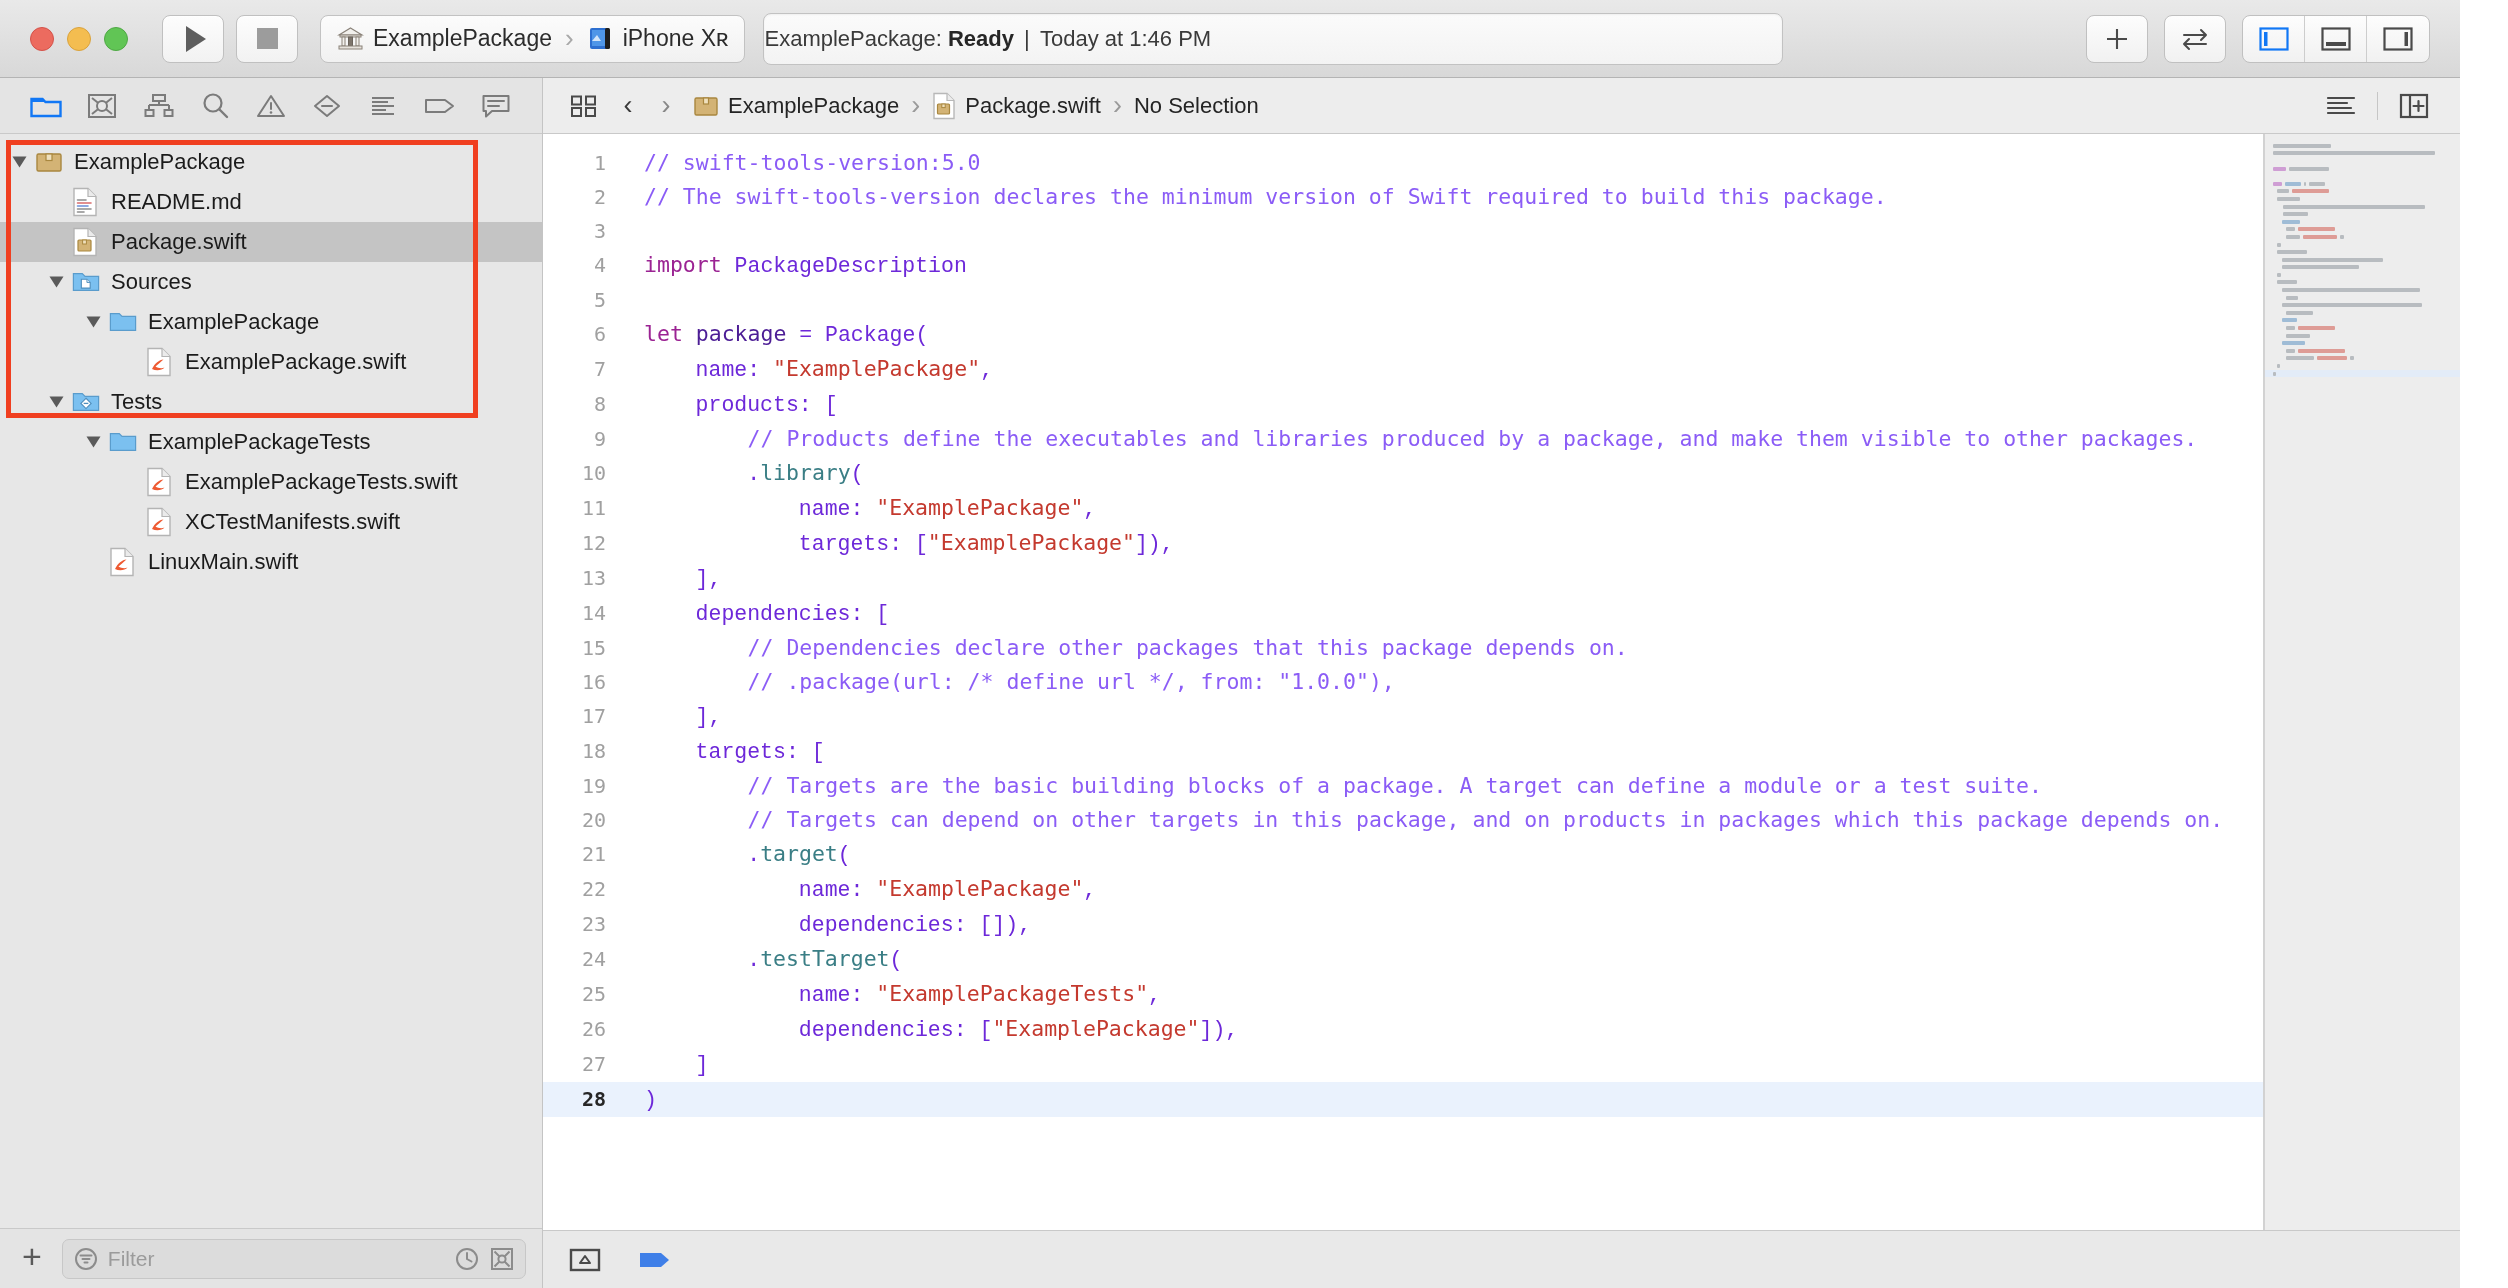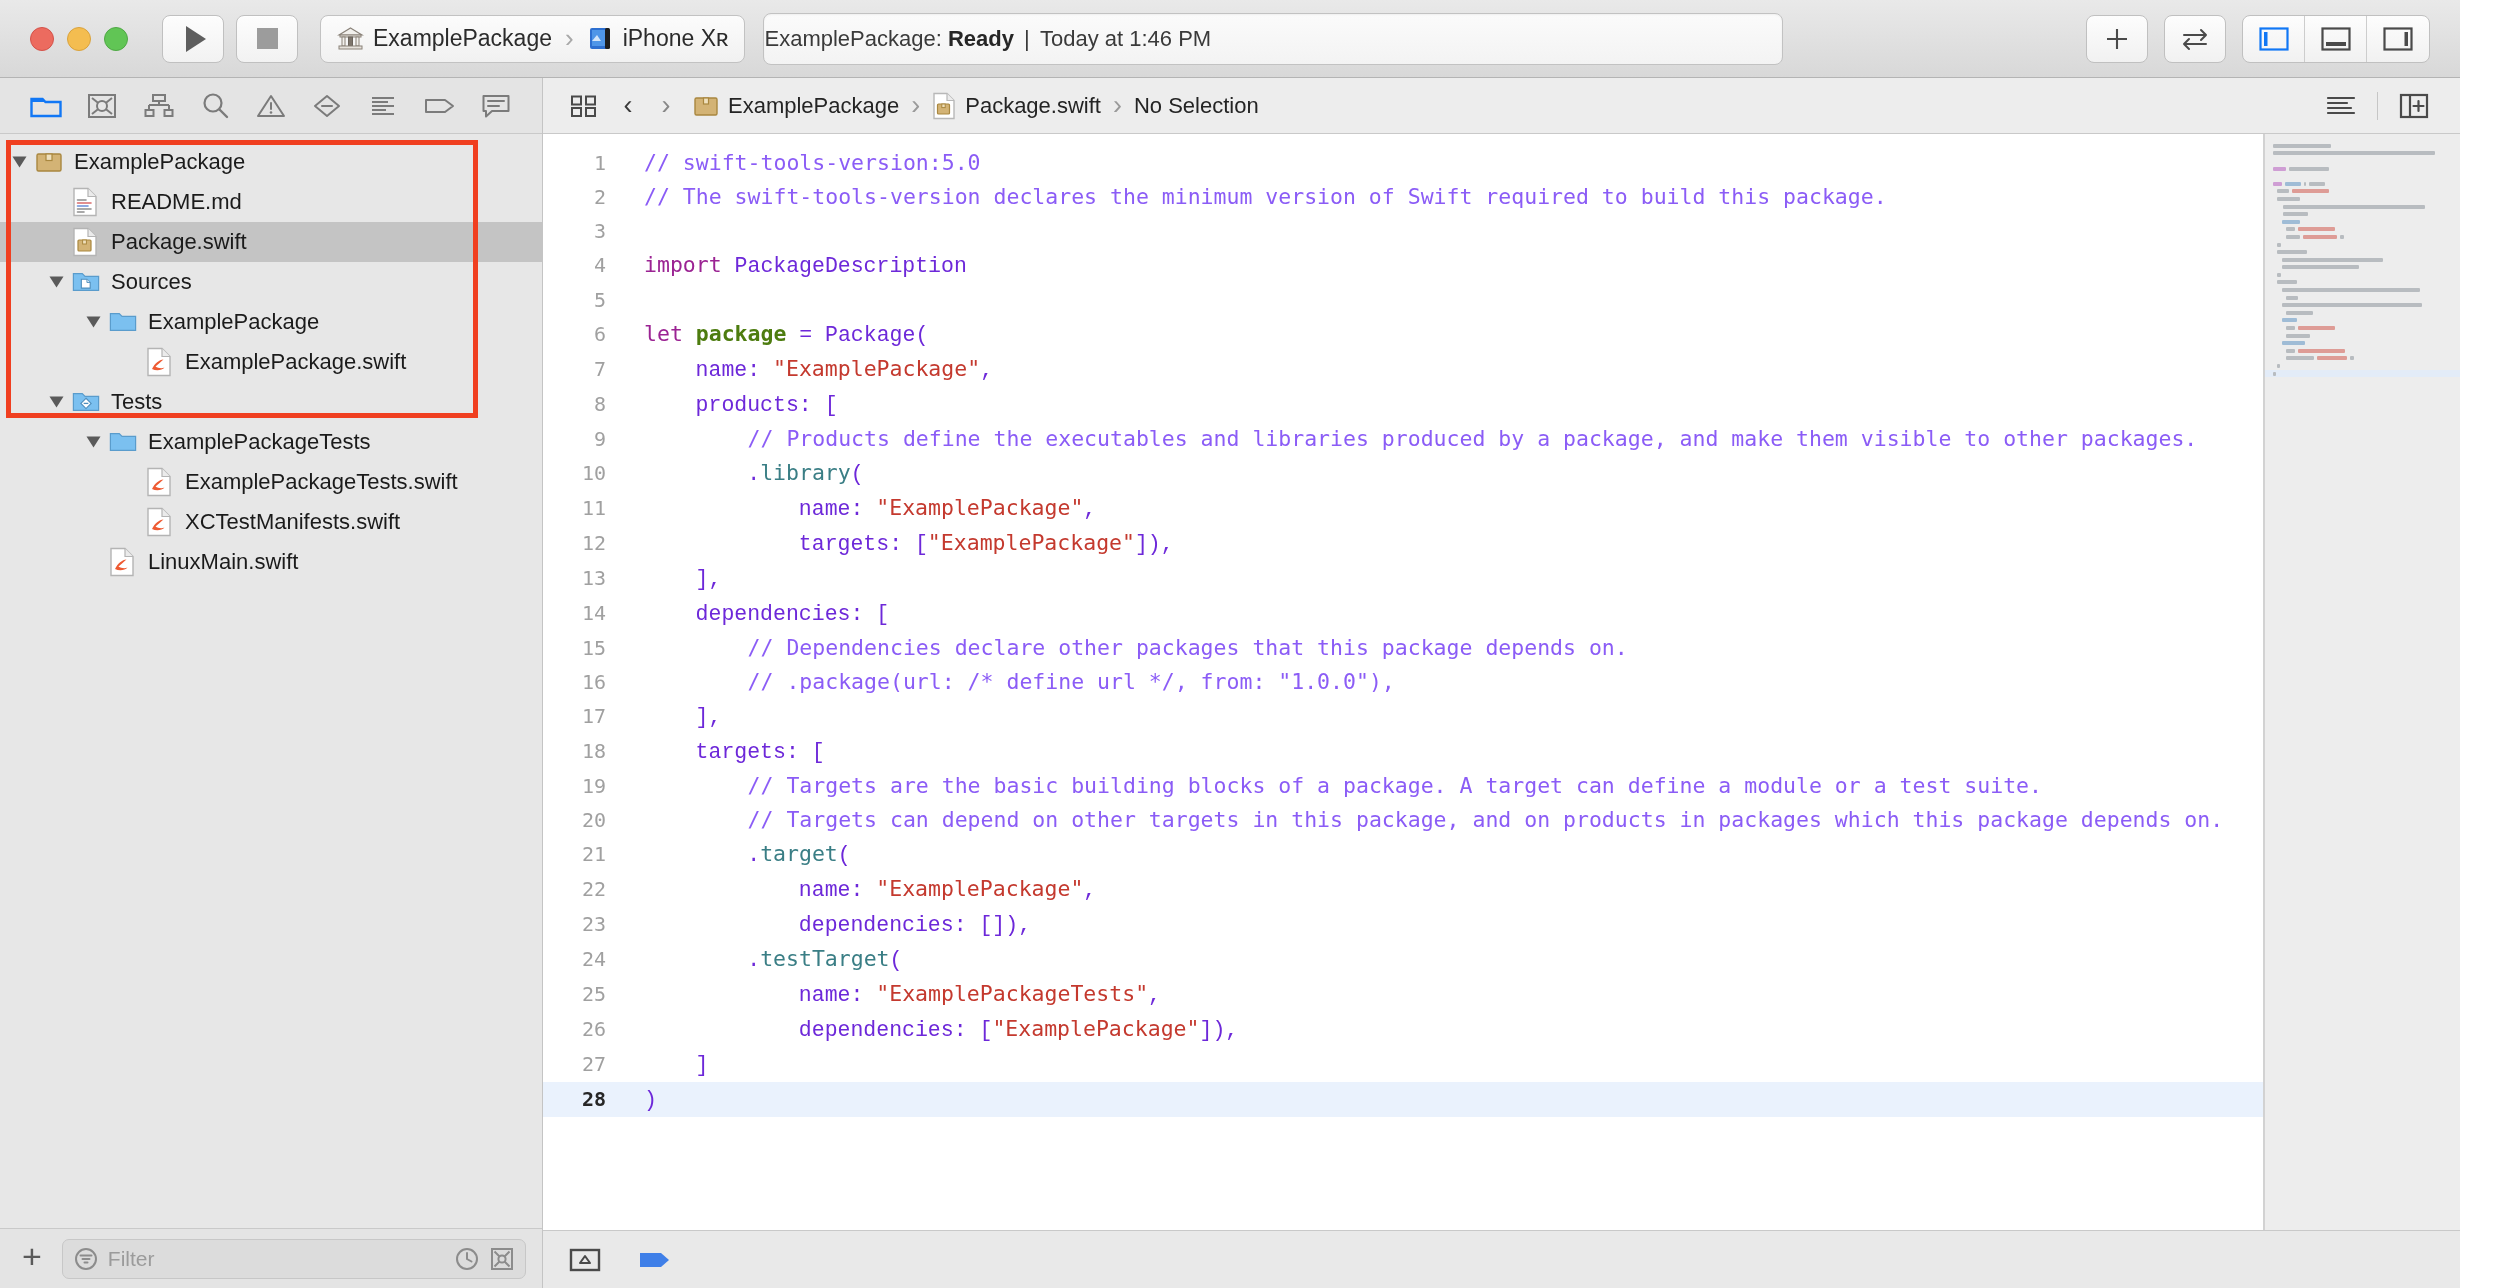--- a/index.html
+++ b/index.html
@@ -200,21 +200,21 @@
     font-family: "DejaVu Sans Mono", monospace;
     font-size: 20px;
     user-select: none;
   }
   .code-line.current .lnum { color: #262626; font-weight: 700; }
   .ctext { white-space: pre-wrap; padding-left: 16px; flex: 1; }
   .cm  { color: #8b5cf6; }   
   .kw  { color: #9b2393; }   
   .str { color: #c4392e; }   
   .mth { color: #3a7e85; }   
-  .var { color: #4d7c0f; font-weight: bold; }   
+  .var { color: #4c1d95; }   
   .pl  { color: #6d28d9; font-family: Liberation Mono, monospace; }   
 
   .minimap {
     width: 196px; min-width: 196px;
     background: #ededed;
     border-left: 1px solid #d2d2d2;
     padding: 8px 0 0 0;
     position: relative;
     overflow: hidden;
   }

